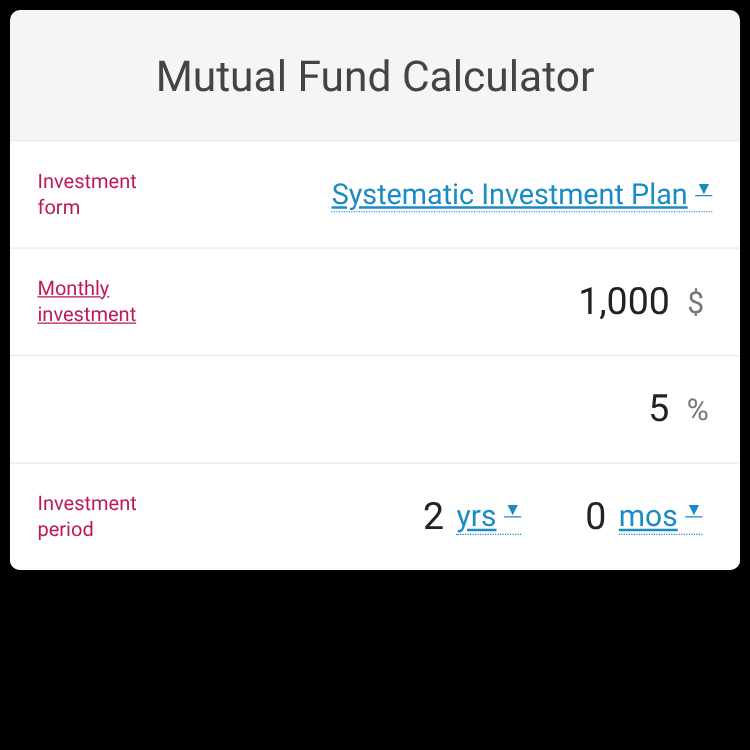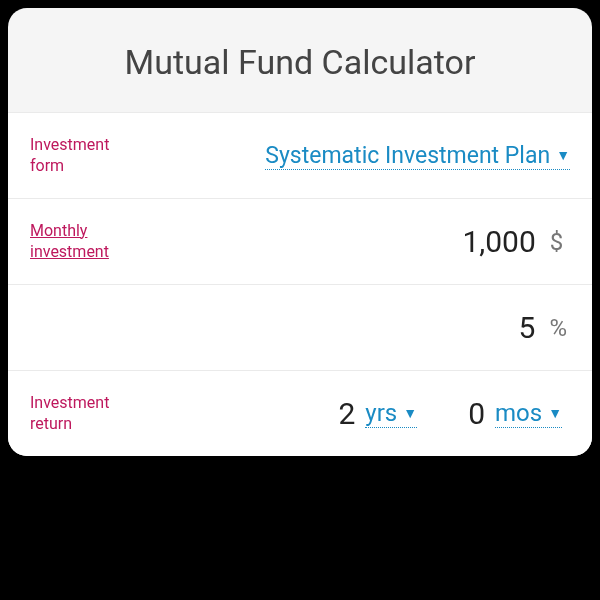--- a/index.html
+++ b/index.html
@@ -5,21 +5,21 @@
   * { box-sizing: border-box; margin: 0; padding: 0; }
   body {
     font-family: -apple-system, BlinkMacSystemFont, "Segoe UI", Roboto, Helvetica, Arial, sans-serif;
     background: #000;
     width: 600px;
     height: 600px;
     overflow: hidden;
   }
   .card {
     background: #f5f5f5;
-    border-radius: 19px;
+    border-radius: 8px;
     margin: 8px 8px 0 8px;
     overflow: hidden;
     box-shadow: 0 1px 3px rgba(0,0,0,0.08);
   }
   .card-title {
     font-size: 34px;
     font-weight: 400;
     color: #444;
     text-align: center;
     padding: 34px 20px 30px 20px;
@@ -70,25 +70,26 @@
   .unit-suffix {
     font-size: 24px;
     color: #777;
     margin-left: 14px;
     width: 22px;
     text-align: left;
   }
   .link-select {
     font-size: 24px;
     color: #1a8bc4;
+    text-decoration: underline;
     text-decoration-color: #1a8bc4;
     border-bottom: 1px dotted #1a8bc4;
     cursor: pointer;
     display: inline-flex;
-    align-items: center;
+    align-items: flex-start;
     white-space: nowrap;
   }
   .link-select.small {
     font-size: 24px;
     margin-left: 10px;
     margin-right: 8px;
   }
   .caret {
     display: inline-block;
     margin-left: 6px;
@@ -134,21 +135,21 @@
   </div>
 
   <div class="row">
     <div class="row-value">
       <input class="value-num" value="5" style="">
       <span class="unit-suffix">%</span>
     </div>
   </div>
 
   <div class="row">
-    <div class="row-label narrow">Investment return</div>
+    <div class="row-label narrow">Investment period</div>
     <div class="period-group">
       <input class="value-num small" value="2" style="">
       <span class="link-select small">
         <span>yrs</span>
         <span class="caret">▼</span>
       </span>
       <input class="value-num small" value="0" style="">
       <span class="link-select small">
         <span>mos</span>
         <span class="caret">▼</span>

